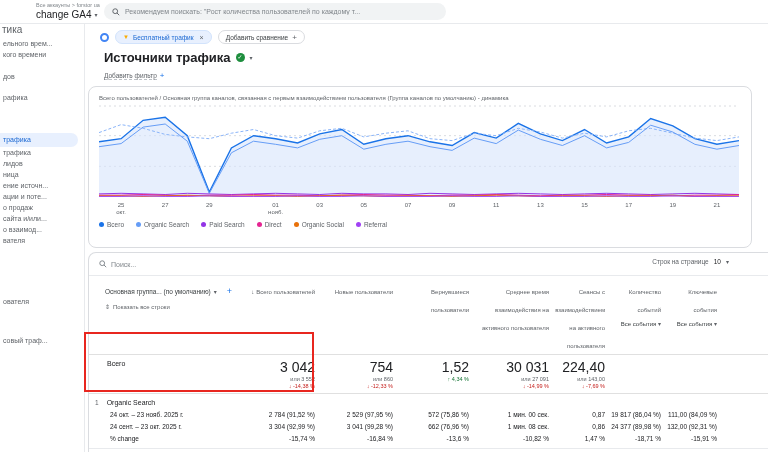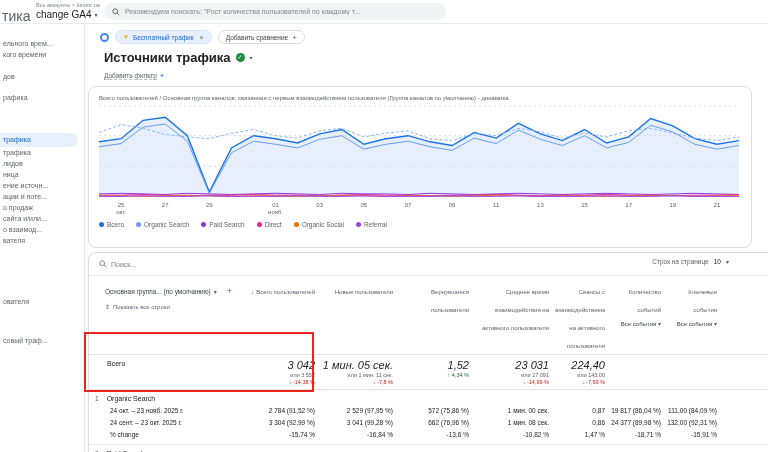--- a/index.html
+++ b/index.html
@@ -2,21 +2,21 @@
 <html><head>
 <meta charset="utf-8">
 <style>
   * { margin:0; padding:0; box-sizing:border-box; }
   html,body { width:768px; height:452px; }
   body { font-family:"Liberation Sans", sans-serif; background:#fff; }
   .app { position:relative; width:768px; height:452px; overflow:hidden; background:#fff; }
 
   
   .topbar { position:absolute; top:0; left:0; width:768px; height:24px; background:#fff; border-bottom:1px solid #e8eaed; z-index:6; }
-  .logo-frag { position:absolute; left:2px; top:8px; font-size:14px; color:#5f6368; }
+  .logo-frag { position:absolute; left:2px; top:24px; font-size:10px; color:#5f6368; }
   .account { position:absolute; left:36px; top:2px; }
   .account-path { font-size:5.5px; color:#80868b; }
   .property { font-size:10px; color:#202124; display:flex; gap:3px; align-items:center; margin-top:1px; }
   .caret { color:#5f6368; font-size:6px; }
   .search-pill { position:absolute; left:104px; top:3px; width:342px; height:17px; background:#f1f3f4; border-radius:9px; display:flex; align-items:center; padding:0 8px; gap:5px; overflow:hidden; }
   .search-hint { font-size:7px; color:#80868b; white-space:nowrap; overflow:hidden; }
 
   
   .sidebar { position:absolute; top:24px; left:0; width:85px; height:428px; background:#fff; border-right:1px solid #e8eaed; padding-top:14px; overflow:hidden; z-index:5; }
   .sb-item { font-size:7px; color:#5f6368; height:11px; line-height:11px; padding-left:3px; white-space:nowrap; overflow:hidden; cursor:pointer; }
@@ -65,21 +65,21 @@
   .sort { font-size:6px; color:#5f6368; margin-right:2px; }
   .th-sub { font-size:6px; color:#3c4043; margin-top:4px; }
   .dim-head { padding-left:12px; }
   .dim-dd { font-size:6.5px; color:#3c4043; display:inline-flex; gap:3px; align-items:center; }
   .add-dim { color:#1a73e8; font-size:9px; border:none; background:none; margin-left:10px; cursor:pointer; }
   .show-all { font-size:6px; color:#5f6368; margin-top:5px; display:flex; gap:3px; align-items:center; }
   .exp-ico { color:#5f6368; font-size:6px; }
 
   .t-total { border-bottom:1px solid #e0e0e0; padding-top:4px; padding-bottom:4px; min-height:30px; }
   .total-label { font-size:7px; color:#202124; padding-left:14px; padding-top:1px; }
-  .v-main { font-size:11px; color:#202124;font-style:italic; }
+  .v-main { font-size:14px; color:#202124; }
   .v-alt { font-size:5.5px; color:#5f6368; margin-top:1px; }
   .v-chg { font-size:5.5px; margin-top:1px; }
   .v-chg.down { color:#c5221f; }
   .v-chg.up { color:#137333; }
 
   .row-block { border-bottom:1px solid #e8eaed; padding:3px 0; }
   .row-name .td { font-size:7px; color:#202124; height:12px; line-height:12px; }
   .row-idx { color:#5f6368; font-size:6.5px; margin-right:8px; padding-left:2px; }
   .row-period .td { font-size:6.5px; color:#202124; height:12px; line-height:12px; }
   .period-label { color:#5f6368; font-size:6px; padding-left:17px; white-space:nowrap; overflow:hidden; }
@@ -285,30 +285,30 @@
           <div class="num"></div>
         </div>
       <div class="t-grid t-total" id="t-total">
           <div class="total-label">Всего</div>
           <div class="num">
             <div class="v-main">3 042</div>
             <div class="v-alt">или 3 552</div>
             <div class="v-chg down">↓ -14,38 %</div>
           </div>
           <div class="num">
-            <div class="v-main">1 мин. 05 сек.</div>
-            <div class="v-alt">или 1 мин. 11 сек.</div>
-            <div class="v-chg down">↓ -7,8 %</div>
+            <div class="v-main">754</div>
+            <div class="v-alt">или 860</div>
+            <div class="v-chg down">↓ -12,33 %</div>
           </div>
           <div class="num">
             <div class="v-main">1,52</div>
             <div class="v-chg up">↑ 4,34 %</div>
           </div>
           <div class="num">
-            <div class="v-main">23 031</div>
+            <div class="v-main">30 031</div>
             <div class="v-alt">или 27 091</div>
             <div class="v-chg down">↓ -14,99 %</div>
           </div>
           <div class="num">
             <div class="v-main">224,40</div>
             <div class="v-alt">или 143,00</div>
             <div class="v-chg down">↓ -7,69 %</div>
           </div>
           <div class="num"></div>
         </div>

